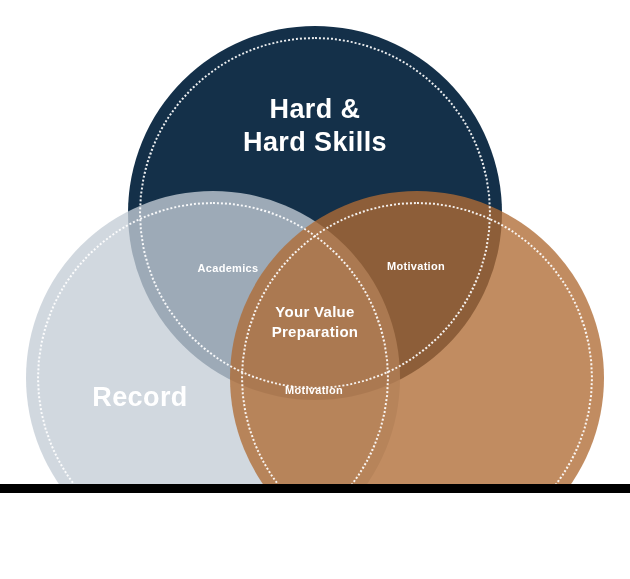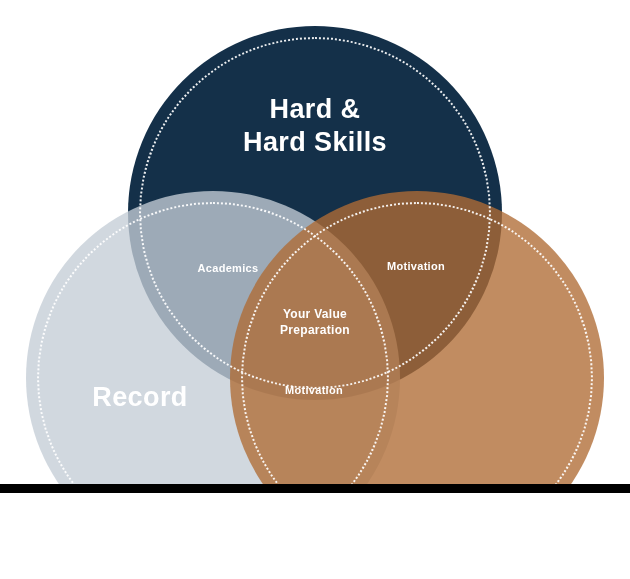--- a/index.html
+++ b/index.html
@@ -59,21 +59,21 @@
   .label-left  { left: 140px; top: 397px; }
   .label-right { left: 481px; top: 397px; }
 
   .label-small {
     font-size: 11px;
     font-weight: 600;
     letter-spacing: 0.3px;
   }
   .label-academics  { left: 228px; top: 268px; }
   .label-intergrity { left: 416px; top: 266px; }
-  .label-center     { left: 315px; top: 322px; font-size: 12px; line-height: 1.35; }
+  .label-center     { left: 315px; top: 322px; font-size: 15px; line-height: 1.35; }
   .label-motivation { left: 314px; top: 390px; }
 
   
   .bottom-bar {
     position: absolute;
     left: 0;
     right: 0;
     bottom: 0;
     height: 9px;
     background: #000000;

